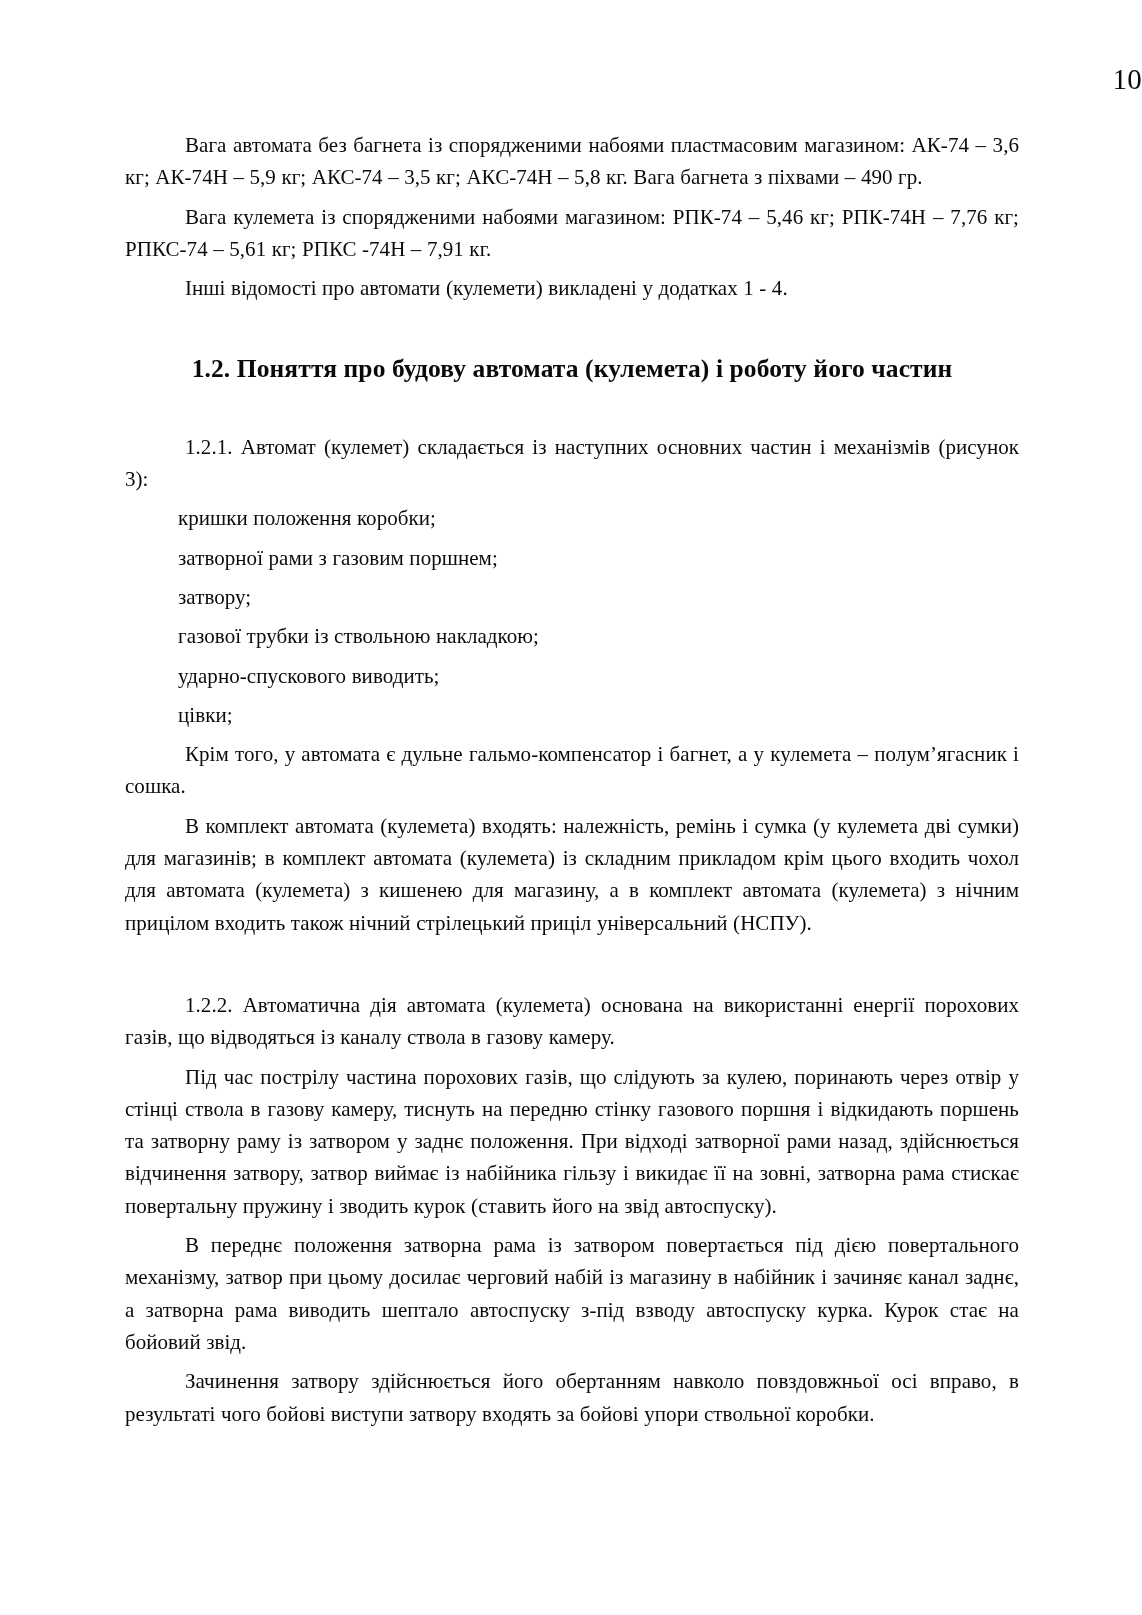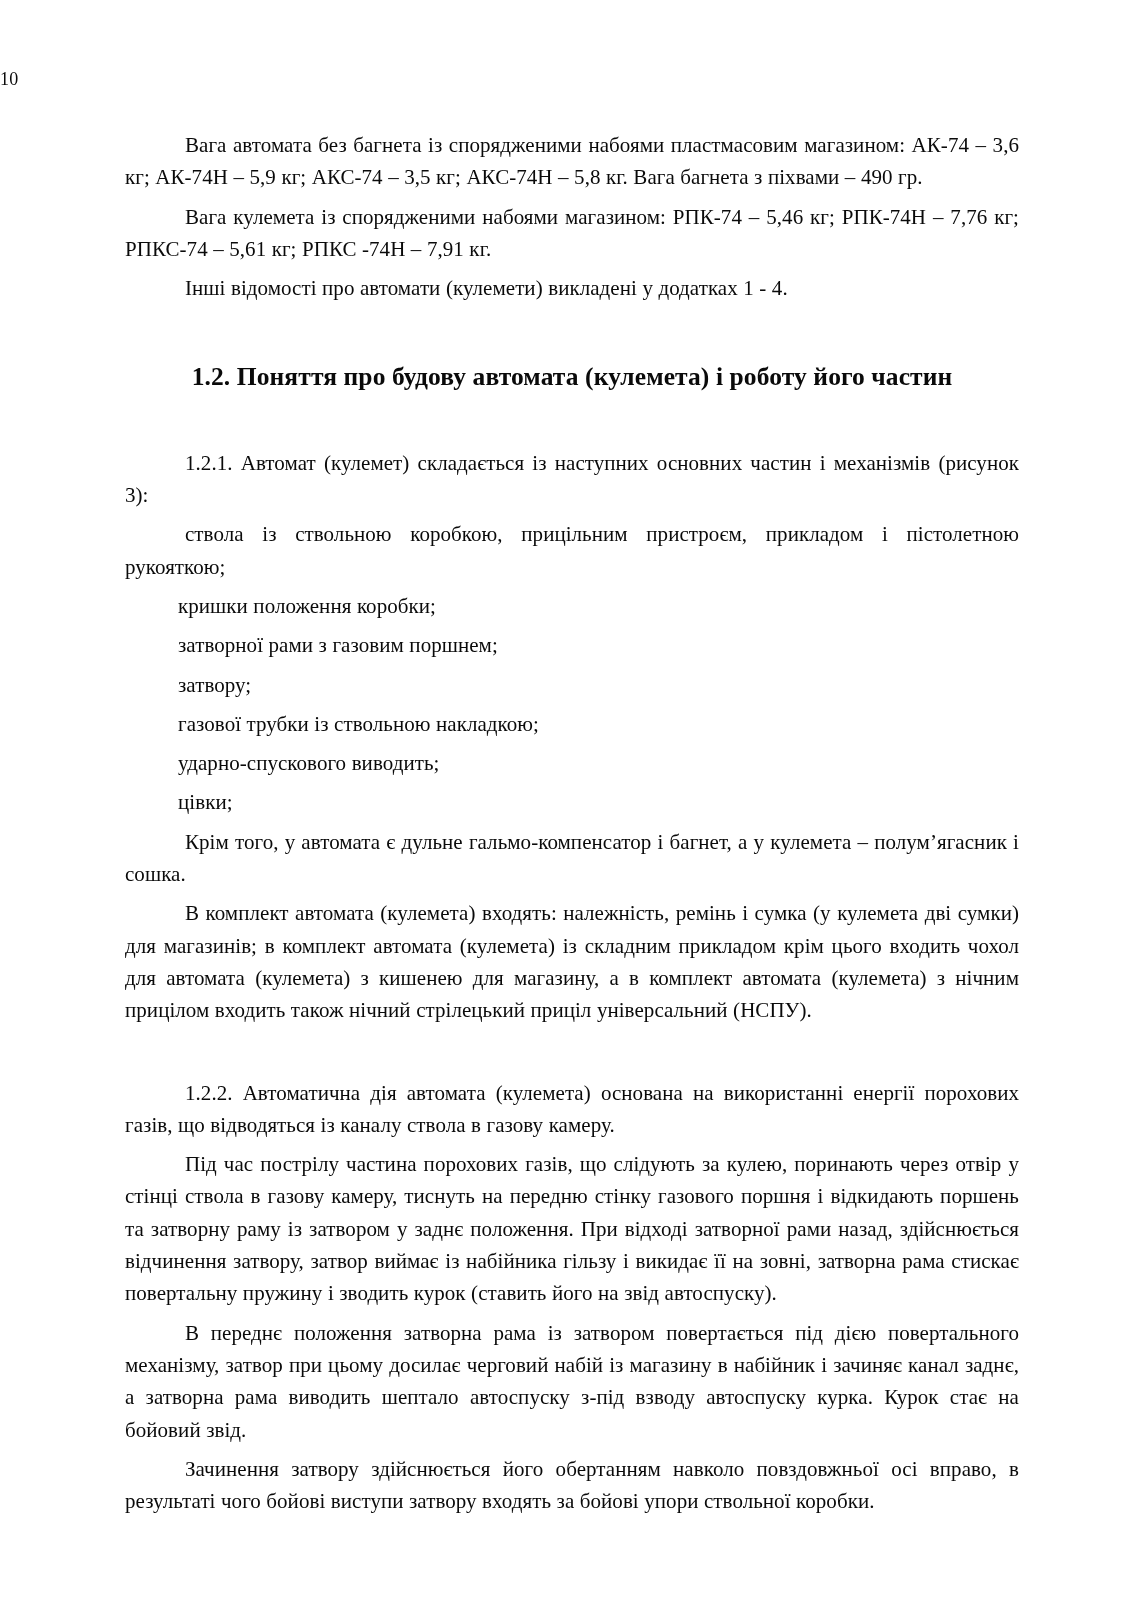--- a/index.html
+++ b/index.html
@@ -17,22 +17,22 @@
     font-family: "Liberation Serif", "DejaVu Serif", serif;
     color: #0a0a0a;
     overflow: hidden;
     box-sizing: border-box;
   }
   .page-number {
     position: absolute;
     top: 64px;
     left: 0;
     width: 1142px;
-    text-align: left;
-    font-size: 18px;
+    text-align: right;
+    font-size: 29px;
     line-height: 30px;
     letter-spacing: 0.3px;
   }
   .body-block {
     position: absolute;
     top: 122px;
     left: 118px;
     width: 908px;
   }
   p {
@@ -53,21 +53,21 @@
     text-align: left;
   }
   
   p::after {
     content: "";
     display: inline-block;
     width: 100%;
   }
   p.no-stretch::after { content: none; }
   h2.section-heading {
-    margin: 12px;
+    margin: 4px;
     font-size: 25.5px;
     line-height: 32.3px;
     font-weight: bold;
     text-align: center;
     letter-spacing: 0.1px;
   }
   .gap-heading-before { height: 38px; }
   .gap-heading-after  { height: 34px; }
   .gap-section        { height: 36px; }
 </style>
@@ -87,21 +87,20 @@
     <p class="indent no-stretch">Інші відомості про автомати (кулемети) викладені у додатках 1 - 4.</p>
 
     <div class="gap-heading-before"></div>
 
     <h2 class="section-heading">1.2. Поняття про будову автомата (кулемета) і роботу його частин</h2>
 
     <div class="gap-heading-after"></div>
 
     <p class="indent no-stretch">1.2.1. Автомат (кулемет) складається із наступних основних частин і механізмів (рисунок 3):</p>
 
-    <p class="indent no-stretch">ствола із ствольною коробкою, прицільним пристроєм, прикладом і пістолетною рукояткою;</p>
 
     <p class="list-item no-stretch">кришки положення коробки;</p>
 
     <p class="list-item no-stretch">затворної рами з газовим поршнем;</p>
 
     <p class="list-item no-stretch">затвору;</p>
 
 
     <p class="list-item no-stretch">газової трубки із ствольною накладкою;</p>
 

